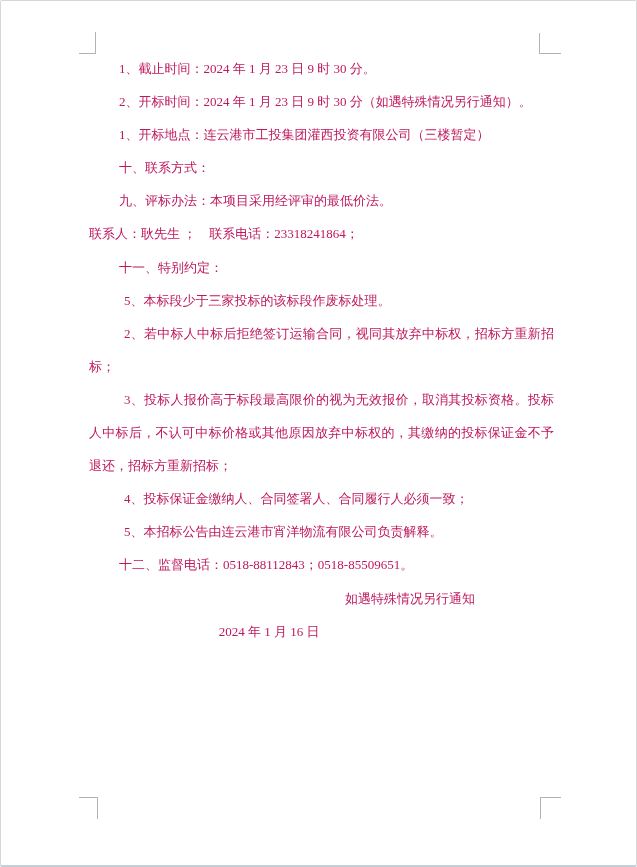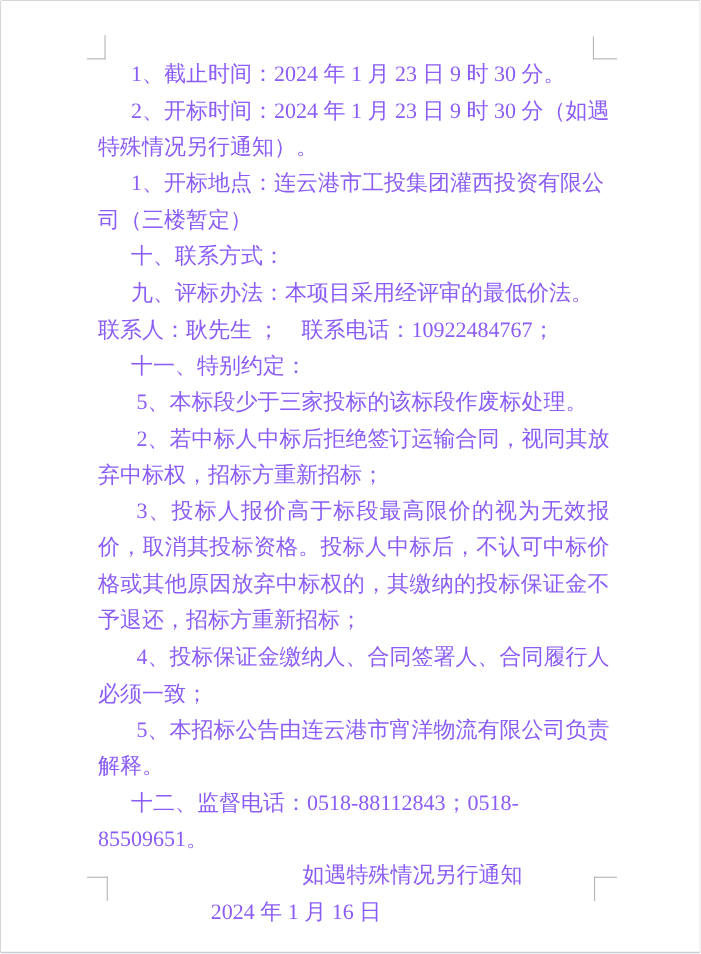--- a/index.html
+++ b/index.html
@@ -32,22 +32,22 @@
   .mark-bl { left: 78px;  top: 796px; width: 18px; height: 21px;
              border-right: 1px solid #b3b3b3; border-top: 1px solid #b3b3b3; }
   .mark-br { left: 539px; top: 796px; width: 20px; height: 21px;
              border-left: 1px solid #b3b3b3;  border-top: 1px solid #b3b3b3; }
 
   .content {
     position: absolute;
     left: 88px;
     top: 51px;
     width: 465px;
-    color: #8b5cf6;
-    font-size: 20px;
+    color: #be185d;
+    font-size: 13px;
     line-height: 33.1px;
   }
   .content p { margin: 0; }
   .j          { text-align: justify; }
   .indent-item{ text-indent: 30px; }
   .indent-sub { text-indent: 35px; }
   .pre        { white-space: pre-wrap; }
   .sign-company { text-align: right; padding-right: 79px; }
   .sign-date    { text-align: center; padding-right: 105px; }
 </style>
@@ -60,21 +60,21 @@
   <div class="mark mark-tr"></div>
   <div class="mark mark-bl"></div>
   <div class="mark mark-br"></div>
 
   <div class="content">
     <p class="indent-item">1、截止时间：2024 年 1 月 23 日 9 时 30 分。</p>
     <p class="indent-item j">2、开标时间：2024 年 1 月 23 日 9 时 30 分（如遇特殊情况另行通知）。</p>
     <p class="indent-item">1、开标地点：连云港市工投集团灌西投资有限公司（三楼暂定）</p>
     <p class="indent-item">十、联系方式：</p>
     <p class="indent-item">九、评标办法：本项目采用经评审的最低价法。</p>
-    <p class="pre">联系人：耿先生 ；　联系电话：10922484767；</p>
+    <p class="pre">联系人：耿先生 ；　联系电话：23318241864；</p>
     <p class="indent-item">十一、特别约定：</p>
     <p class="indent-sub">5、本标段少于三家投标的该标段作废标处理。</p>
     <p class="indent-sub j">2、若中标人中标后拒绝签订运输合同，视同其放弃中标权，招标方重新招标；</p>
     <p class="indent-sub j">3、投标人报价高于标段最高限价的视为无效报价，取消其投标资格。投标人中标后，不认可中标价格或其他原因放弃中标权的，其缴纳的投标保证金不予退还，招标方重新招标；</p>
     <p class="indent-sub">4、投标保证金缴纳人、合同签署人、合同履行人必须一致；</p>
     <p class="indent-sub">5、本招标公告由连云港市宵洋物流有限公司负责解释。</p>
     <p class="indent-item">十二、监督电话：0518-88112843；0518-85509651。</p>
     <p class="sign-company">如遇特殊情况另行通知</p>
     <p class="sign-date">2024 年 1 月 16 日</p>
   </div>

